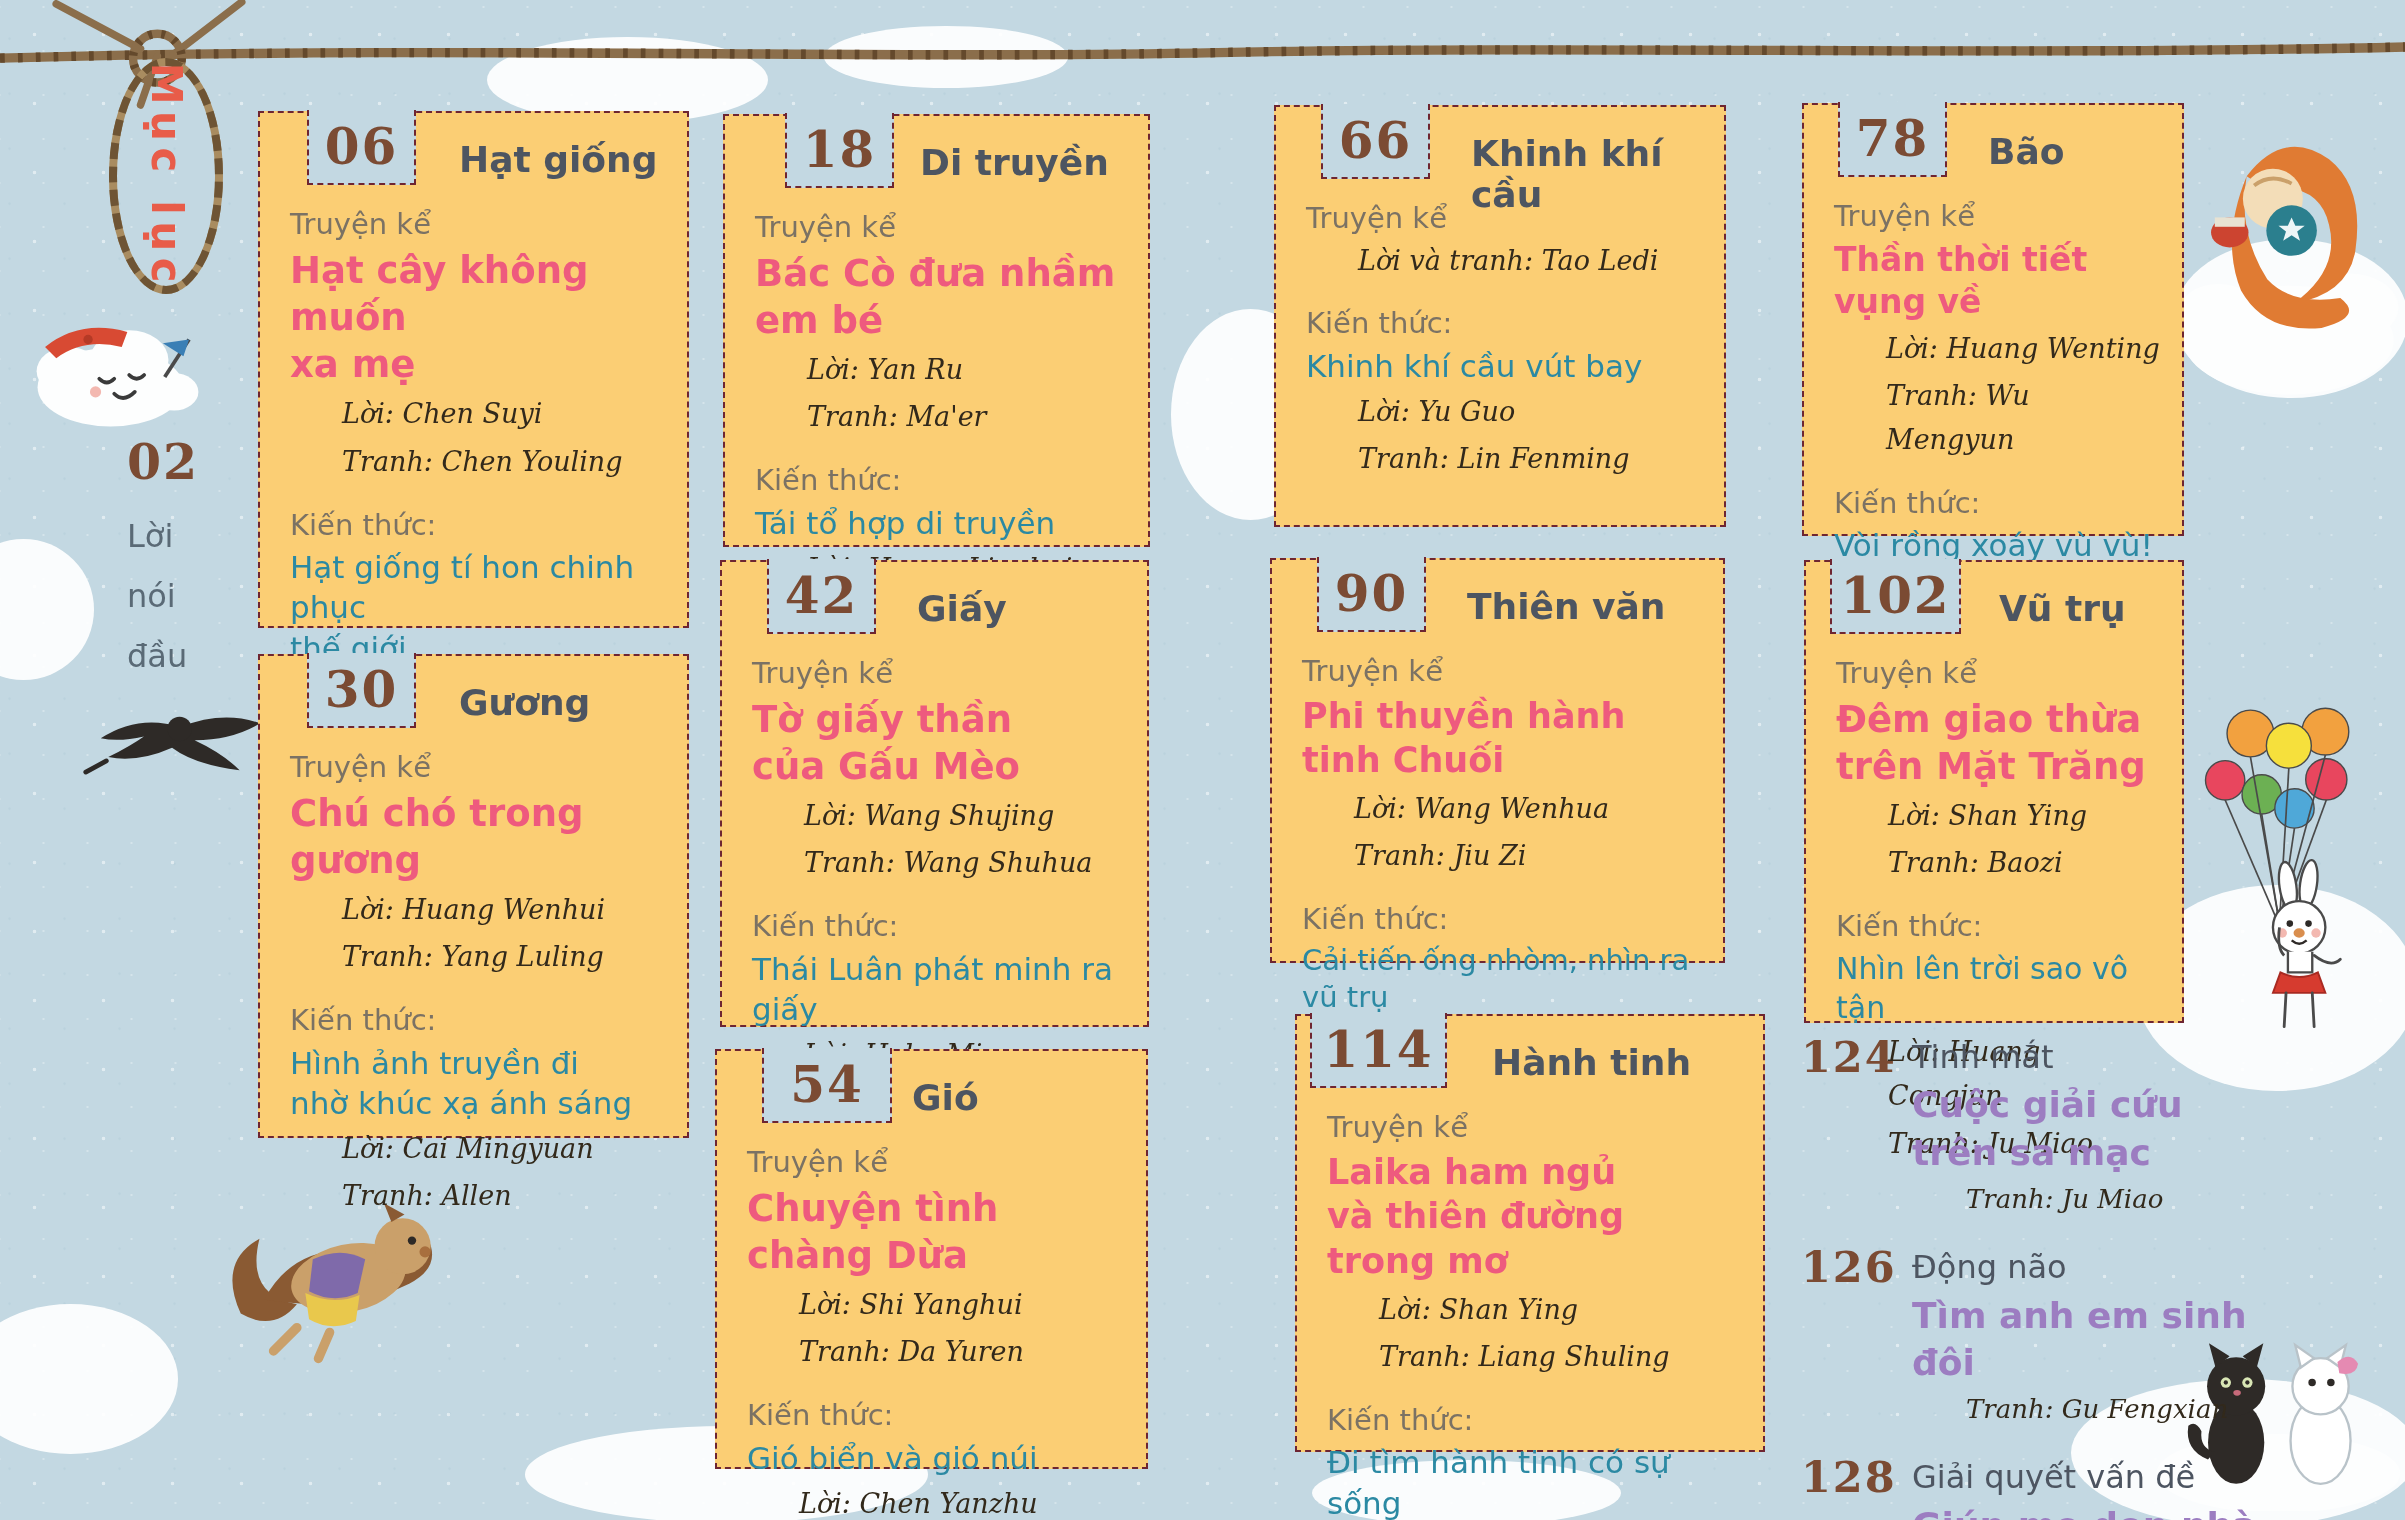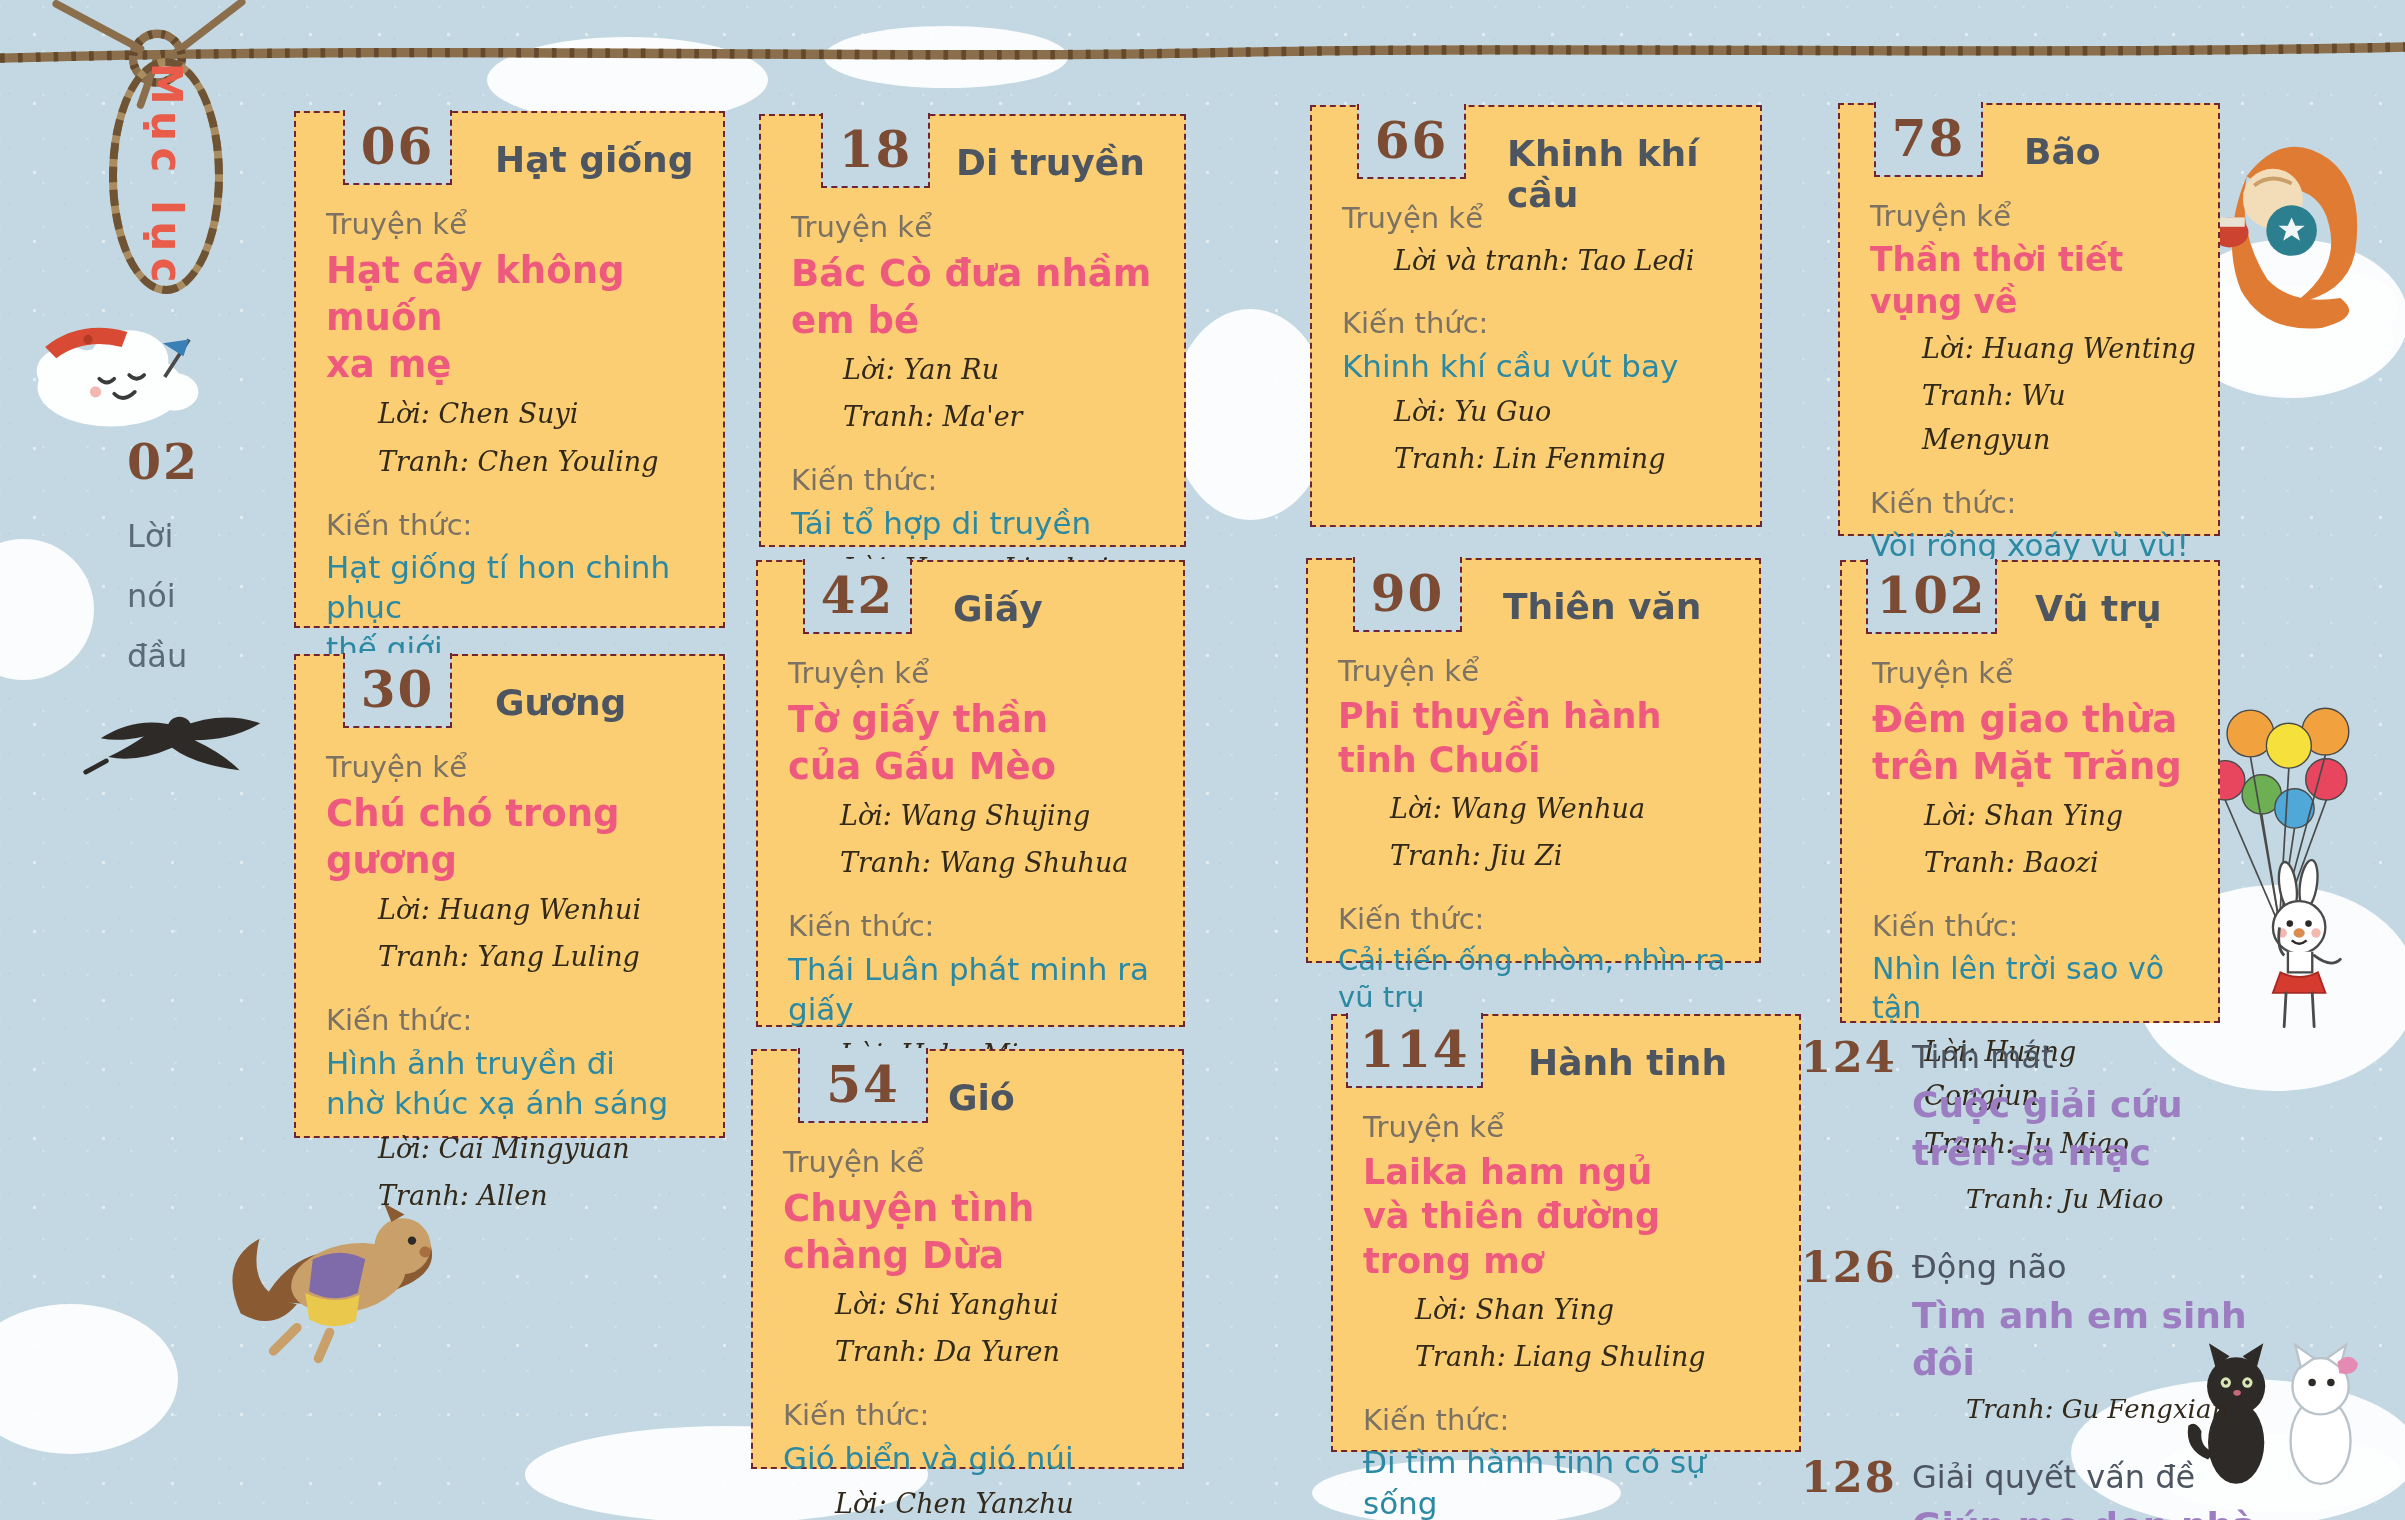--- a/index.html
+++ b/index.html
@@ -26,21 +26,21 @@
     position:absolute; left:50%; top:50%; transform:translate(-50%,-50%) rotate(90deg);
     font-size:42px; font-weight:bold; color:#e85c49; letter-spacing:6.6px; white-space:nowrap;
   }
   
   .preface{position:absolute; left:127px; top:433px; width:112px;}
   .preface .p-num{font-family:"DejaVu Serif", serif; font-weight:bold; font-size:49px; color:#7b4b33; letter-spacing:1.9px;}
   .preface .p-line{font-size:32px; color:#5a6a76; line-height:60px;}
   
   .card{
     position:absolute; background:#fbce74; border:2.8px dashed #6e2531;
-    box-sizing:border-box; padding:94px 20.6px 0 30px;margin-left:36px;
+    box-sizing:border-box; padding:94px 20.6px 0 30px;
   }
   .notch{
     position:absolute; top:-2.8px; height:75px; background:#c3d8e2;
     border:2.8px dashed #6e2531; border-top:none; box-sizing:border-box;
     display:flex; align-items:center; justify-content:center;
   }
   .num{font-family:"DejaVu Serif", serif; font-weight:bold; font-size:50px; color:#7b4b33; letter-spacing:1.9px;}
   .topic{position:absolute; top:26px; font-size:36px; font-weight:bold; color:#4d5561;}
   .sec-label{font-size:29px; color:#7b7264; margin-top:24px;}
   .sec-label.first{margin-top:0;}

